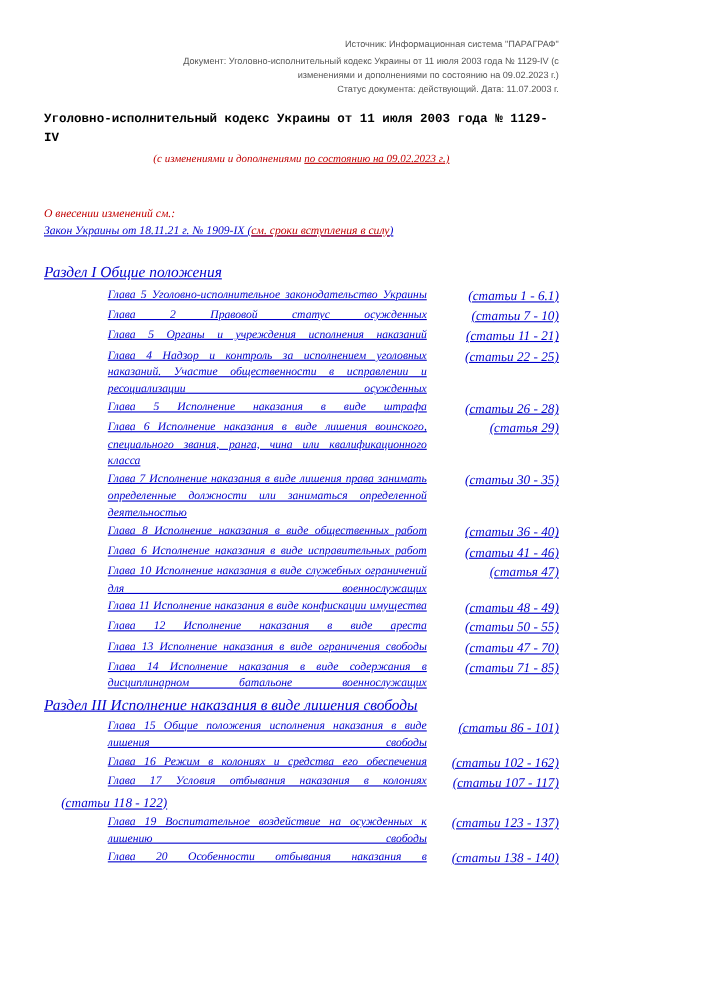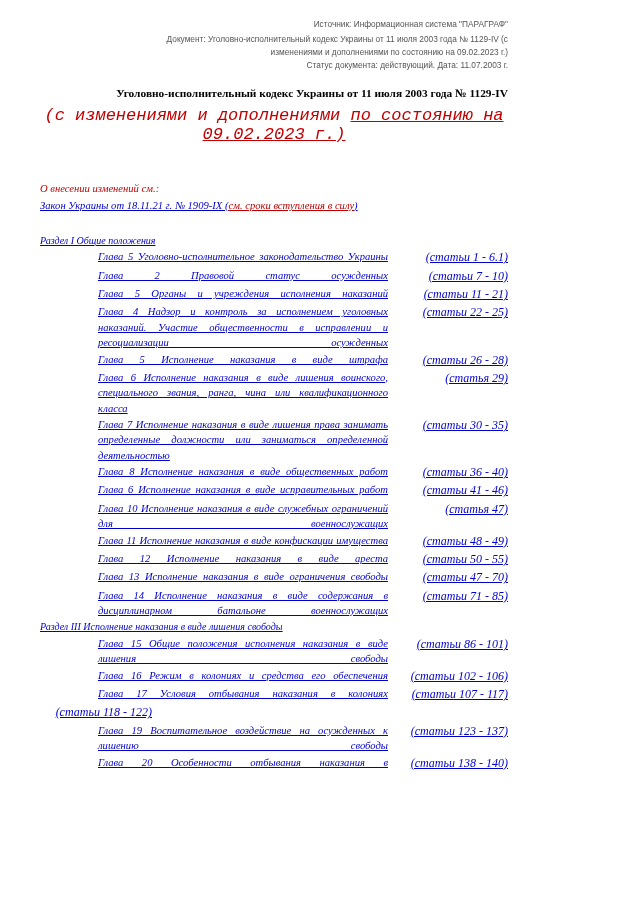--- a/index.html
+++ b/index.html
@@ -11,56 +11,55 @@
     width: 640px;
     height: 905px;
     font-family: "Liberation Serif", serif;
     color: #000000;
     position: relative;
   }
   .page {
     width: 548px;
     height: 905px;
     box-sizing: border-box;
-    padding: 18px 40px 0 40px;
+    padding: 34px 40px 0 40px;
     position: relative;
   }
 
   
   .meta {
     text-align: right;
     font-family: "Liberation Sans", sans-serif;
     font-size: 8.3px;
     color: #555555;
     line-height: 1.55;
   }
   .meta .line {
     display: block;
   }
   .meta .src {
     margin-bottom: 2px;
   }
 
   
   .doc-title {
-    text-align: right;
-    font-family: Liberation Serif, serif;
+    text-align: left;
+    font-family: Liberation Mono, monospace;
     font-weight: bold;
     font-size: 11.4px;
     margin-top: 14px;
     line-height: 1.45;
     color: #000;
   }
   .doc-subtitle {
     text-align: center;
-    font-size: 17px;
+    font-size: 10px;
     font-style: italic;
     color: #c00000;
     margin-top: 4px;
-    font-family: Liberation Mono, monospace;
   }
   .doc-subtitle .u {
     text-decoration: underline;
   }
 
   
   .amend {
     margin-top: 37px;
     font-size: 10.6px;
     font-style: italic;
@@ -104,21 +103,21 @@
     flex: 0 0 auto;
     width: 112px;
     text-align: right;
     font-size: 12px;
     font-style: italic;
     color: #0000cc;
     text-decoration: underline;
     white-space: nowrap;
   }
   .razdel {
-    font-size: 10px;
+    font-size: 14px;
     font-style: italic;
     color: #0000cc;
     text-decoration: underline;
     line-height: 1.45;
     margin-top: 2px;
     text-align: justify;
     text-align-last: justify;
     padding-left: 0;
   }
   .razdel.plain {
@@ -209,21 +208,21 @@
     </div>
 
     <div class="razdel plain">Раздел III Исполнение наказания в виде лишения свободы</div>
 
     <div class="row">
       <span class="chap">Глава 15 Общие положения исполнения наказания в виде лишения свободы</span>
       <span class="arts">(статьи 86 - 101)</span>
     </div>
     <div class="row">
       <span class="chap">Глава 16 Режим в колониях и средства его обеспечения</span>
-      <span class="arts">(статьи 102 - 106)</span>
+      <span class="arts">(статьи 102 - 162)</span>
     </div>
     <div class="row">
       <span class="chap">Глава 17 Условия отбывания наказания в колониях</span>
       <span class="arts">(статьи 107 - 117)</span>
     </div>
     <div class="row">
       <span class="arts">(статьи 118 - 122)</span>
     </div>
     <div class="row">
       <span class="chap">Глава 19 Воспитательное воздействие на осужденных к лишению свободы</span>

